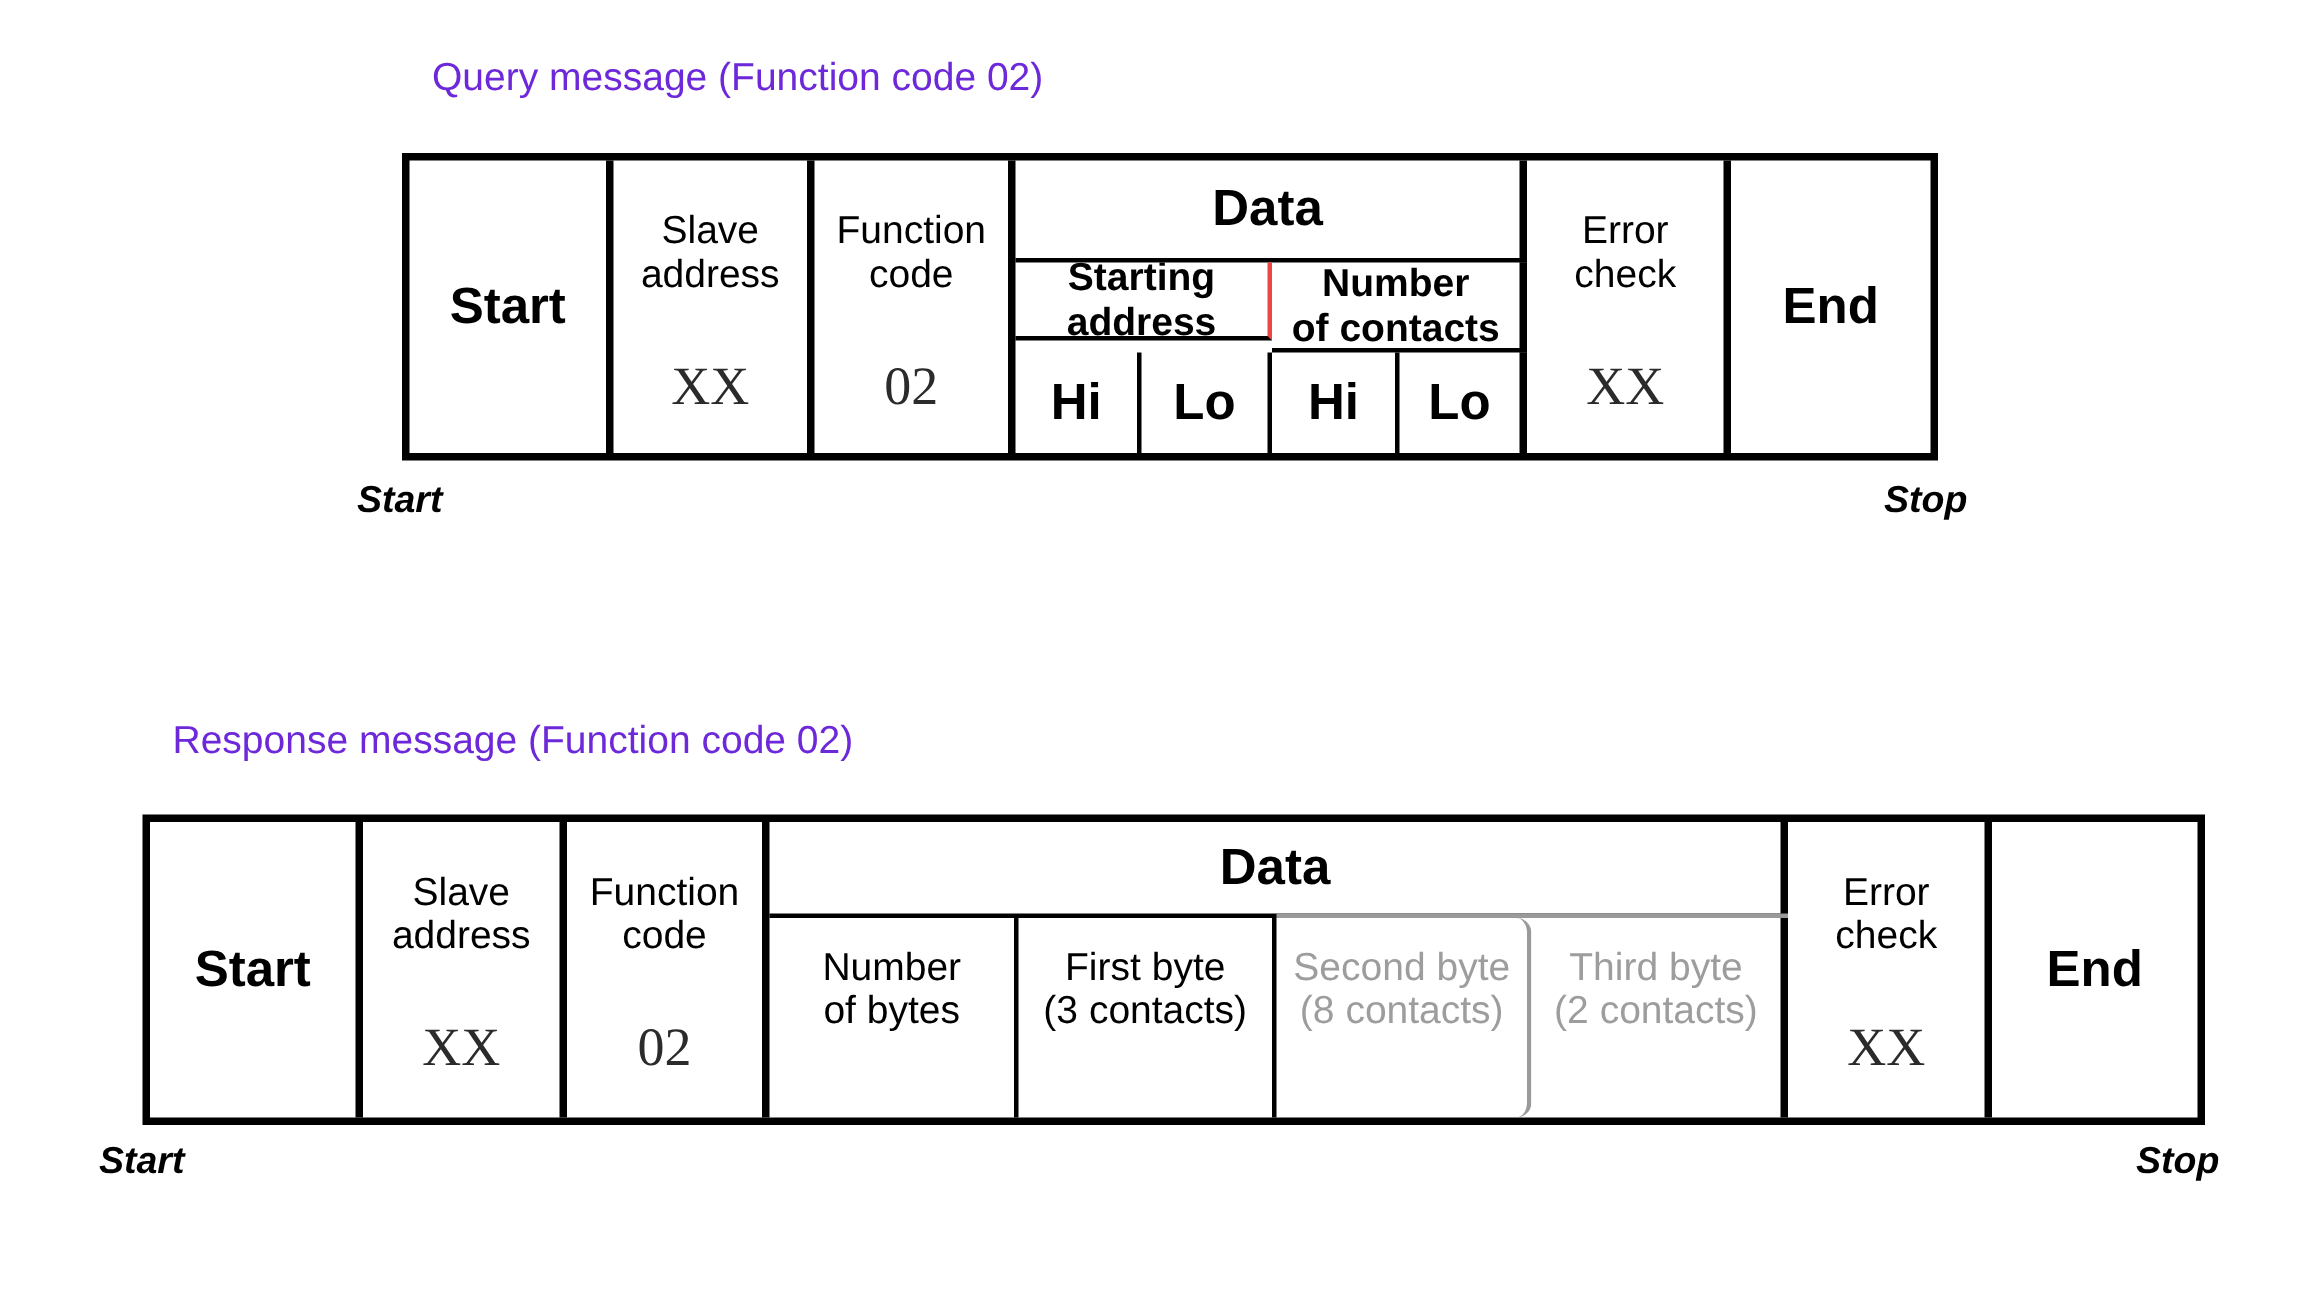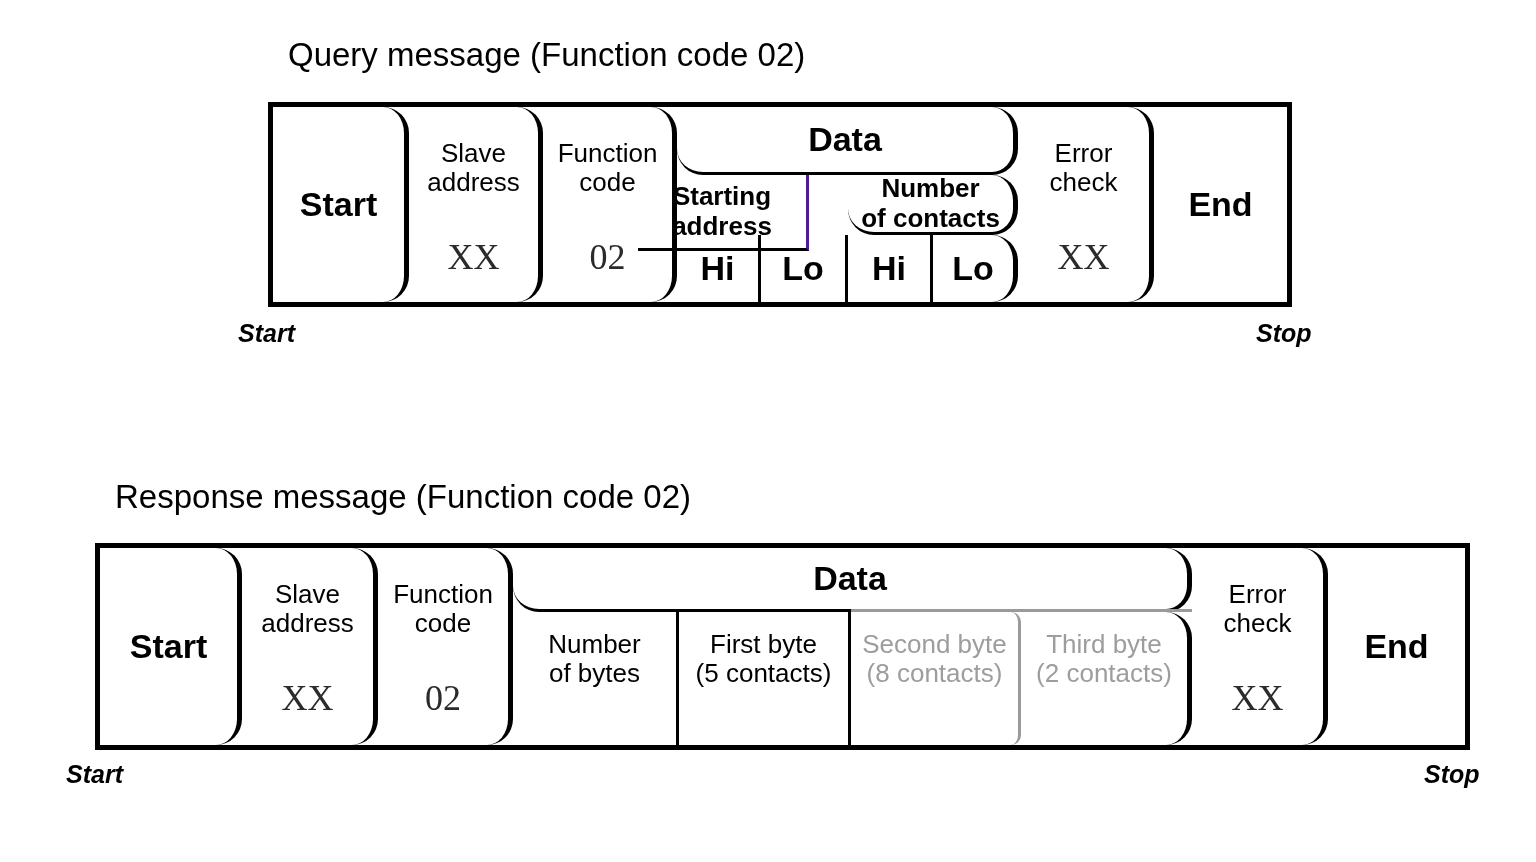--- a/index.html
+++ b/index.html
@@ -13,23 +13,23 @@
     position: relative;
     font-family: "Liberation Sans", sans-serif;
     color: #000000;
     overflow: hidden;
   }
 
   .abs { position: absolute; }
 
   
   .title {
-    font-size: 33px;
+    font-size: 26px;
     font-weight: 400;
-    color: #000000;
+    color: #6d28d9;
     white-space: nowrap;
     letter-spacing: 0px;
   }
 
   
   .endcap {
     font-size: 25px;
     font-style: italic;
     font-weight: bold;
     color: #000;
@@ -47,21 +47,21 @@
     position: absolute;
     box-sizing: border-box;
     background: transparent;
     display: flex;
     flex-direction: column;
     align-items: center;
     justify-content: flex-start;
     text-align: center;
     overflow: hidden;
   }
-  .cell.vline-r { border-right: 5px solid #000; border-radius: 26px; }
+  .cell.vline-r { border-right: 5px solid #000; }
   .cell.hline-b { border-bottom: 3px solid #000; }
 
   .lbl {
     font-size: 26px;
     line-height: 1.12;
     color: #000;
     white-space: pre-line;
   }
   .lbl.big {
     font-size: 34px;
@@ -99,21 +99,21 @@
 <div class="cell vline-r" style="left:543px; top:107px; width:134px; height:195px;">
   <span class="lbl" style="margin-top:32px;">Function
 code</span>
   <span class="val" style="margin-top:42px;">02</span>
 </div>
 
 <div class="cell center-v hline-b vline-r" style="left:677px; top:107px; width:341px; height:68px;">
   <span class="lbl big">Data</span>
 </div>
 
-<div class="cell center-v hline-b" style="left:638px; top:175px; width:171px; height:76px; border-right:3px solid #4c1d95;">
+<div class="cell center-v hline-b" style="left:677px; top:175px; width:171px; height:52px; border-right:3px solid #ef4444;">
   <span class="lbl">Starting
 address</span>
 </div>
 
 <div class="cell center-v hline-b vline-r" style="left:848px; top:175px; width:170px; height:60px;">
   <span class="lbl">Number
 of contacts</span>
 </div>
 
 <div class="cell center-v" style="left:677px; top:235px; width:84px; height:67px; border-right:3px solid #000;">
@@ -166,21 +166,21 @@
   <span class="lbl big">Data</span>
 </div>
 
 <div class="cell" style="left:513px; top:612px; width:166px; height:133px; border-right:3px solid #000;">
   <span class="lbl" style="margin-top:18px;">Number
 of bytes</span>
 </div>
 
 <div class="cell" style="left:679px; top:612px; width:172px; height:133px; border-right:3px solid #000;">
   <span class="lbl" style="margin-top:18px;">First byte
-(5 contacts)</span>
+(3 contacts)</span>
 </div>
 
 <div class="cell" style="left:851px; top:612px; width:170px; height:133px; border-right:3px solid #9a9a9a;border-radius:10px;">
   <span class="lbl gray" style="margin-top:18px;">Second byte
 (8 contacts)</span>
 </div>
 
 <div class="cell vline-r" style="left:1021px; top:612px; width:171px; height:133px;">
   <span class="lbl gray" style="margin-top:18px;">Third byte
 (2 contacts)</span>

